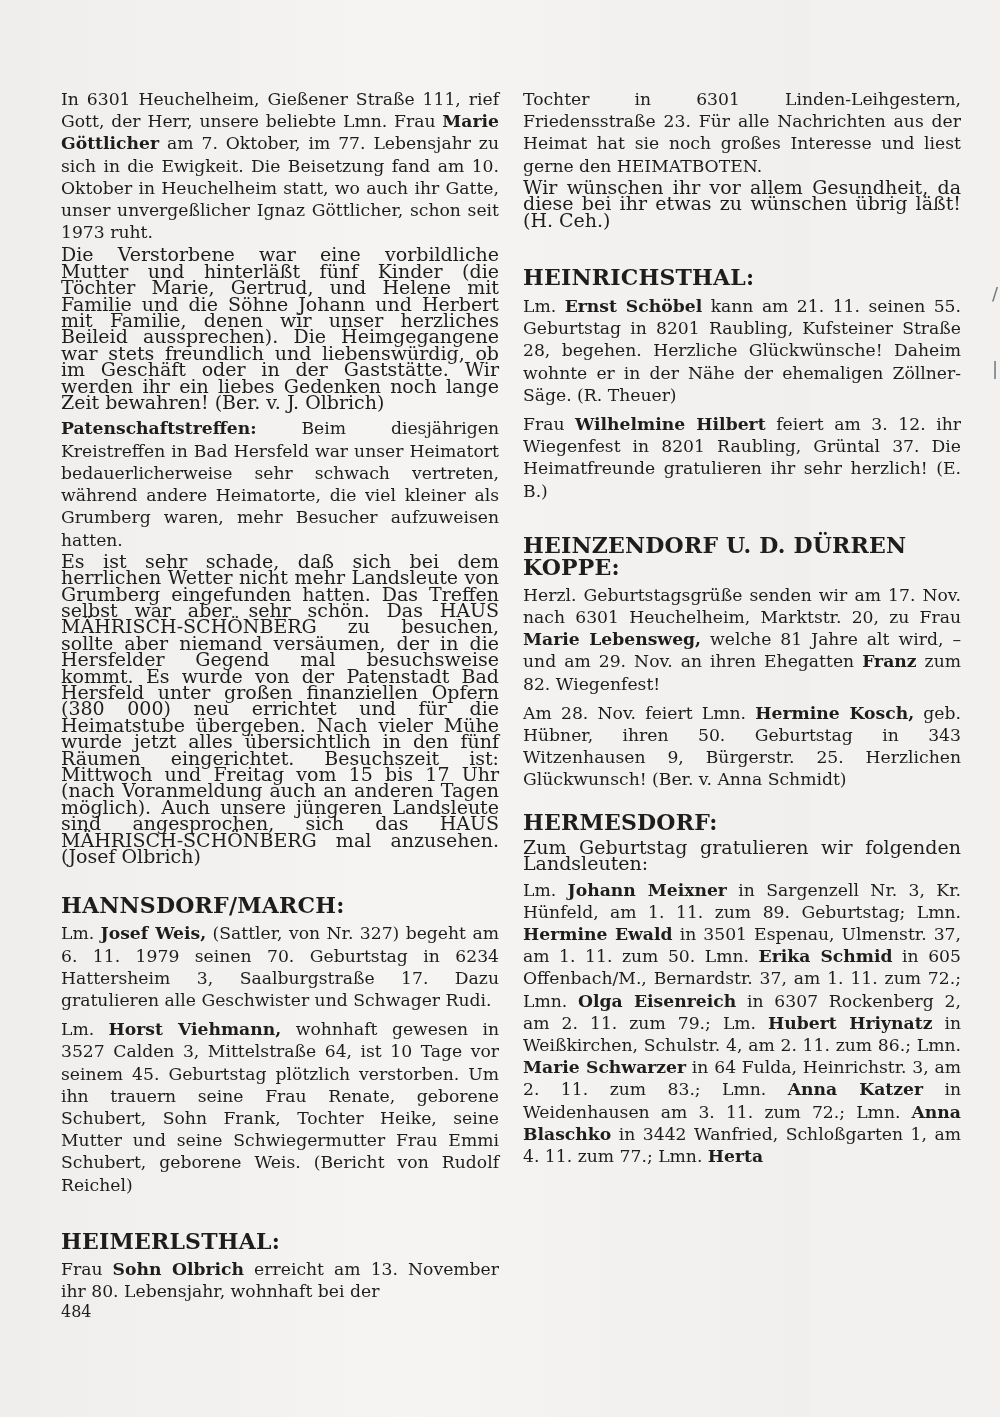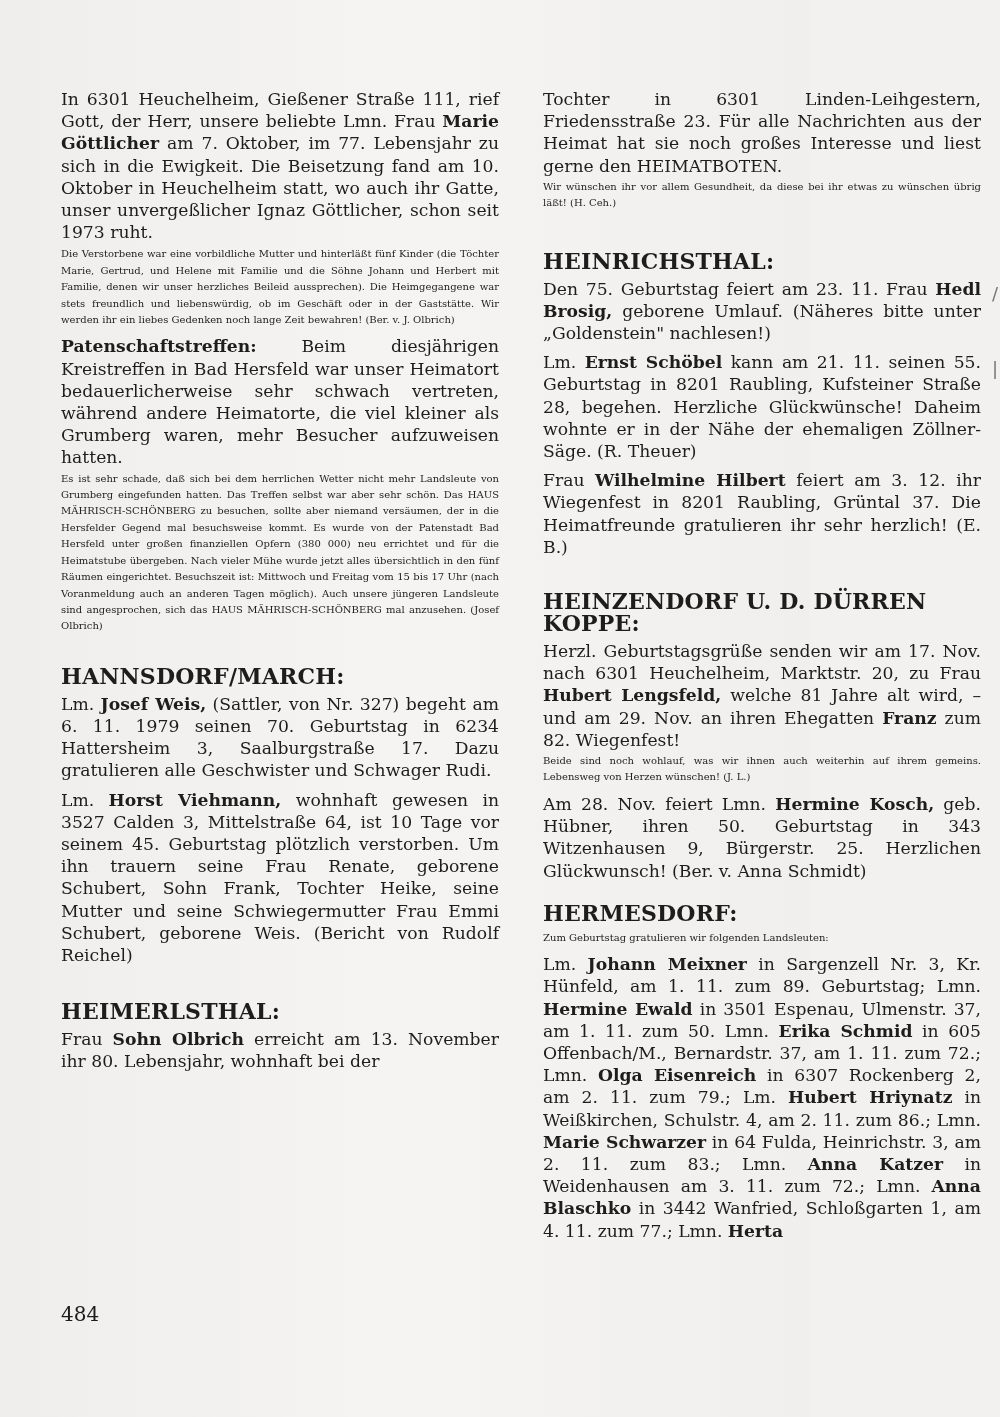--- a/index.html
+++ b/index.html
@@ -8,29 +8,29 @@
     background: #f2f1ef;
     position: relative;
     overflow: hidden;
     font-family: "DejaVu Serif", "Liberation Serif", serif;
     color: #1d1d1d;
   }
   .page { position: absolute; left: 0; top: 0; width: 810px; height: 1417px;
     background: linear-gradient(90deg, #efeeec 0%, #f5f4f2 50%, #f0efed 100%); }
   .col { position: absolute; top: 88px; width: 438px; }
   .col-left { left: 61px; }
-  .col-right { left: 543px; }
+  .col-right { left: 523px; }
   p { margin: 0; text-align: justify; }
   .big { font-size: 17.2px; line-height: 22.2px; }
-  .small { font-size: 10px; line-height: 16.4px; }
+  .small { font-size: 19px; line-height: 16.4px; }
   .gap { margin-top: 6px; }
   .gap-l { margin-top: 7px; }
   b { font-weight: bold; }
   h3 { margin: 0; font-size: 22px; font-weight: bold; line-height: 22px; letter-spacing: 0.2px; }
-  .pageno { position: absolute; left: 61px; top: 1302px; font-size: 20px; }
+  .pageno { position: absolute; left: 61px; top: 1302px; font-size: 16px; }
   .mark { position: absolute; color: #777; font-size: 18px; font-family: "DejaVu Sans", sans-serif; }
 </style>
 </head>
 <body>
 
 <div class="page">
 
   <div class="col col-left">
     <p class="big"><span>In 6301 Heuchelheim, Gießener Straße 111, rief Gott, der Herr, unsere beliebte Lmn. Frau </span><b>Marie Göttlicher</b><span> am 7. Oktober, im 77. Lebensjahr zu sich in die Ewigkeit. Die Beisetzung fand am 10. Oktober in Heuchelheim statt, wo auch ihr Gatte, unser unvergeßlicher Ignaz Göttlicher, schon seit 1973 ruht.</span></p>
     <p class="small" style="margin-top:3px">Die Verstorbene war eine vorbildliche Mutter und hinterläßt fünf Kinder (die Töchter Marie, Gertrud, und Helene mit Familie und die Söhne Johann und Herbert mit Familie, denen wir unser herzliches Beileid aussprechen). Die Heimgegangene war stets freundlich und liebenswürdig, ob im Geschäft oder in der Gaststätte. Wir werden ihr ein liebes Gedenken noch lange Zeit bewahren! (Ber. v. J. Olbrich)</p>
@@ -44,27 +44,25 @@
 
     <h3 style="margin-top:34px">HEIMERLSTHAL:</h3>
     <p class="big gap"><span>Frau </span><b>Sohn Olbrich</b><span> erreicht am 13. November ihr 80. Lebensjahr, wohnhaft bei der</span></p>
   </div>
 
   <div class="col col-right">
     <p class="big">Tochter in 6301 Linden-Leihgestern, Friedensstraße 23. Für alle Nachrichten aus der Heimat hat sie noch großes Interesse und liest gerne den HEIMATBOTEN.</p>
     <p class="small" style="margin-top:2px">Wir wünschen ihr vor allem Gesundheit, da diese bei ihr etwas zu wünschen übrig läßt! (H. Ceh.)</p>
 
     <h3 style="margin-top:38px">HEINRICHSTHAL:</h3>
-    <p class="big gap"><span>Den 75. Geburtstag feiert am 23. 11. Frau </span><b>Hedl Brosig,</b><span> geborene Umlauf. (Näheres bitte unter „Goldenstein" nachlesen!)</span></p>
     <p class="big gap-l"><span>Lm. </span><b>Ernst Schöbel</b><span> kann am 21. 11. seinen 55. Geburtstag in 8201 Raubling, Kufsteiner Straße 28, begehen. Herzliche Glückwünsche! Daheim wohnte er in der Nähe der ehemaligen Zöllner-Säge. (R. Theuer)</span></p>
     <p class="big gap-l"><span>Frau </span><b>Wilhelmine Hilbert</b><span> feiert am 3. 12. ihr Wiegenfest in 8201 Raubling, Grüntal 37. Die Heimatfreunde gratulieren ihr sehr herzlich! (E. B.)</span></p>
 
     <h3 style="margin-top:32px">HEINZENDORF U. D. DÜRREN KOPPE:</h3>
-    <p class="big gap"><span>Herzl. Geburtstagsgrüße senden wir am 17. Nov. nach 6301 Heuchelheim, Marktstr. 20, zu Frau </span><b>Hubert Lengsfeld,</b><span> welche 81 Jahre alt wird, – und am 29. Nov. an ihren Ehegatten </span><b>Franz</b><span> zum 82. Wiegenfest!</span></p>
-    <p class="small" style="margin-top:2px">Beide sind noch wohlauf, was wir ihnen auch weiterhin auf ihrem gemeins. Lebensweg von Herzen wünschen! (J. L.)</p>
+    <p class="big gap"><span>Herzl. Geburtstagsgrüße senden wir am 17. Nov. nach 6301 Heuchelheim, Marktstr. 20, zu Frau </span><b>Marie Lebensweg,</b><span> welche 81 Jahre alt wird, – und am 29. Nov. an ihren Ehegatten </span><b>Franz</b><span> zum 82. Wiegenfest!</span></p>
     <p class="big gap-l"><span>Am 28. Nov. feiert Lmn. </span><b>Hermine Kosch,</b><span> geb. Hübner, ihren 50. Geburtstag in 343 Witzenhausen 9, Bürgerstr. 25. Herzlichen Glückwunsch! (Ber. v. Anna Schmidt)</span></p>
 
     <h3 style="margin-top:20px">HERMESDORF:</h3>
     <p class="small gap">Zum Geburtstag gratulieren wir folgenden Landsleuten:</p>
     <p class="big gap-l"><span>Lm. </span><b>Johann Meixner</b><span> in Sargenzell Nr. 3, Kr. Hünfeld, am 1. 11. zum 89. Geburtstag; Lmn. </span><b>Hermine Ewald</b><span> in 3501 Espenau, Ulmenstr. 37, am 1. 11. zum 50. Lmn. </span><b>Erika Schmid</b><span> in 605 Offenbach/M., Bernardstr. 37, am 1. 11. zum 72.; Lmn. </span><b>Olga Eisenreich</b><span> in 6307 Rockenberg 2, am 2. 11. zum 79.; Lm. </span><b>Hubert Hriynatz</b><span> in Weißkirchen, Schulstr. 4, am 2. 11. zum 86.; Lmn. </span><b>Marie Schwarzer</b><span> in 64 Fulda, Heinrichstr. 3, am 2. 11. zum 83.; Lmn. </span><b>Anna Katzer</b><span> in Weidenhausen am 3. 11. zum 72.; Lmn. </span><b>Anna Blaschko</b><span> in 3442 Wanfried, Schloßgarten 1, am 4. 11. zum 77.; Lmn. </span><b>Herta</b></p>
   </div>
 
   <div class="pageno">484</div>
 
   <span class="mark" style="left:992px; top:283px;">/</span>

